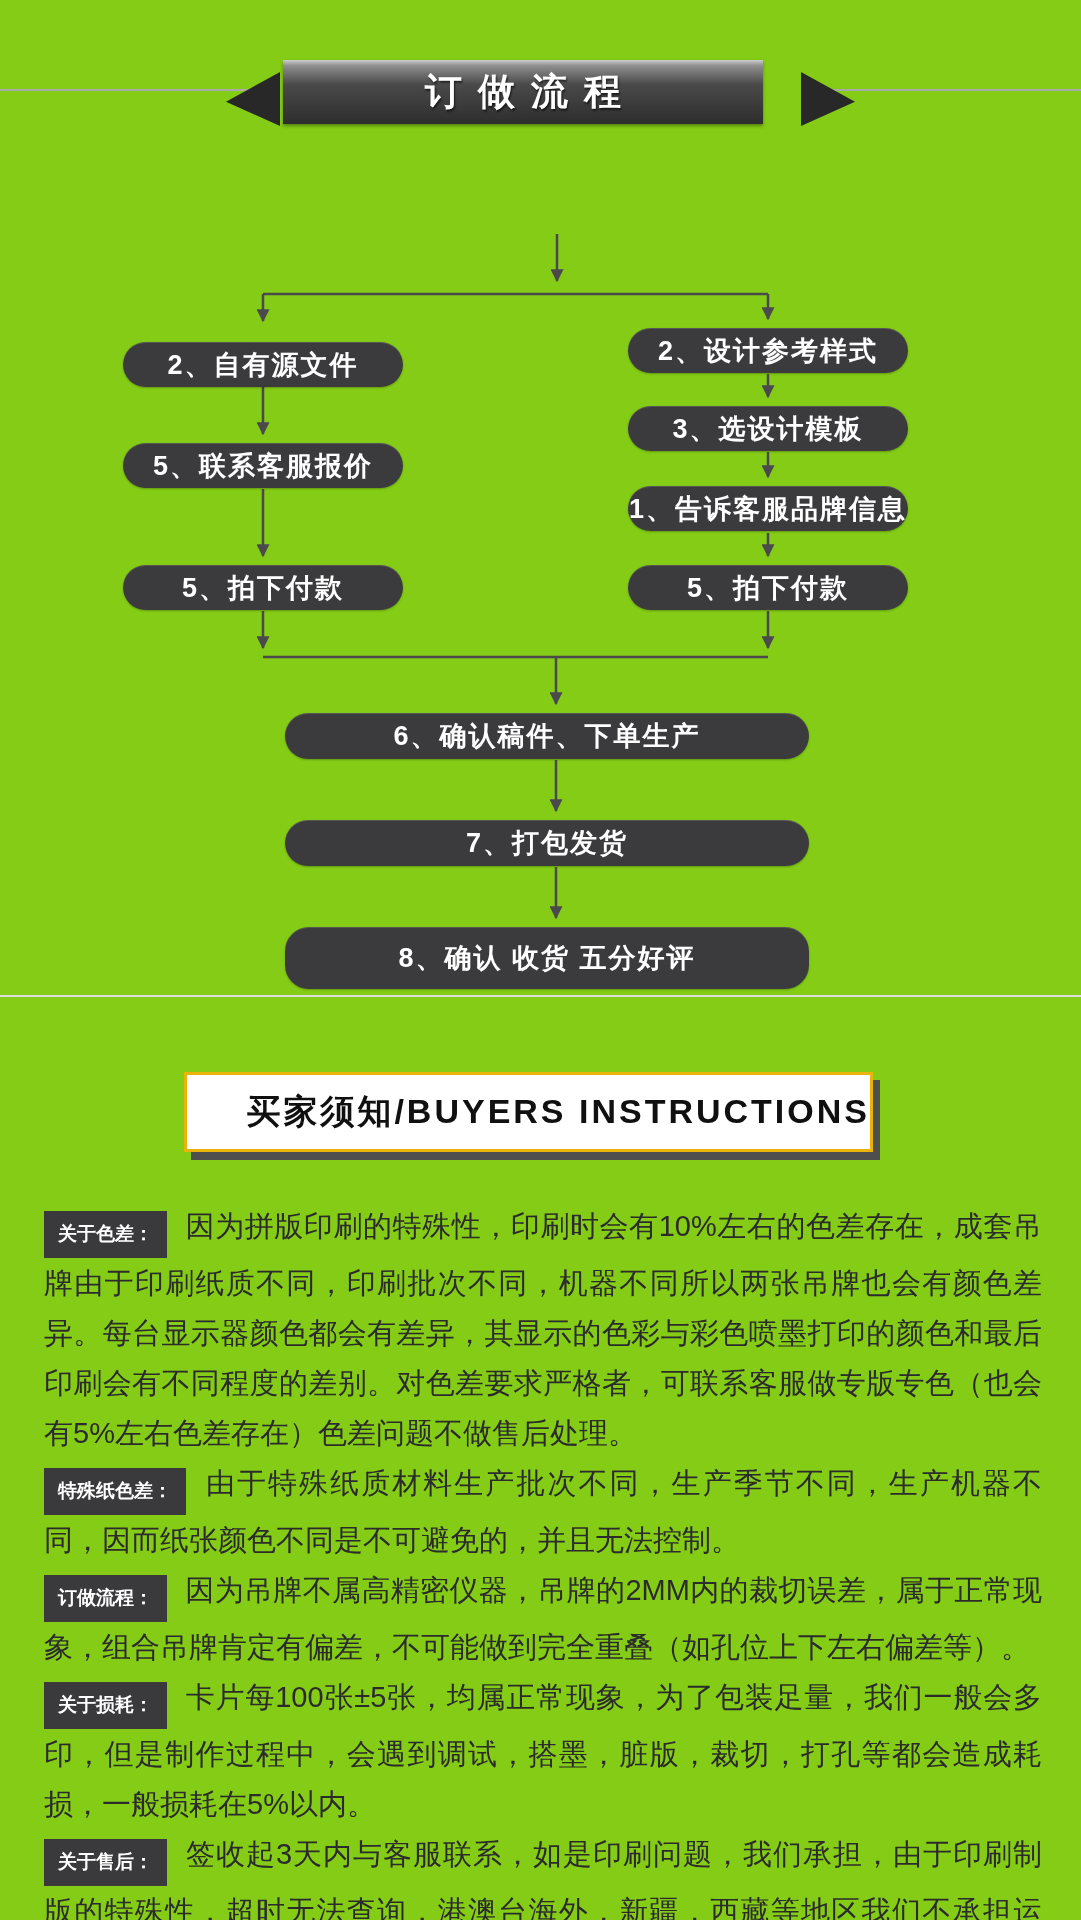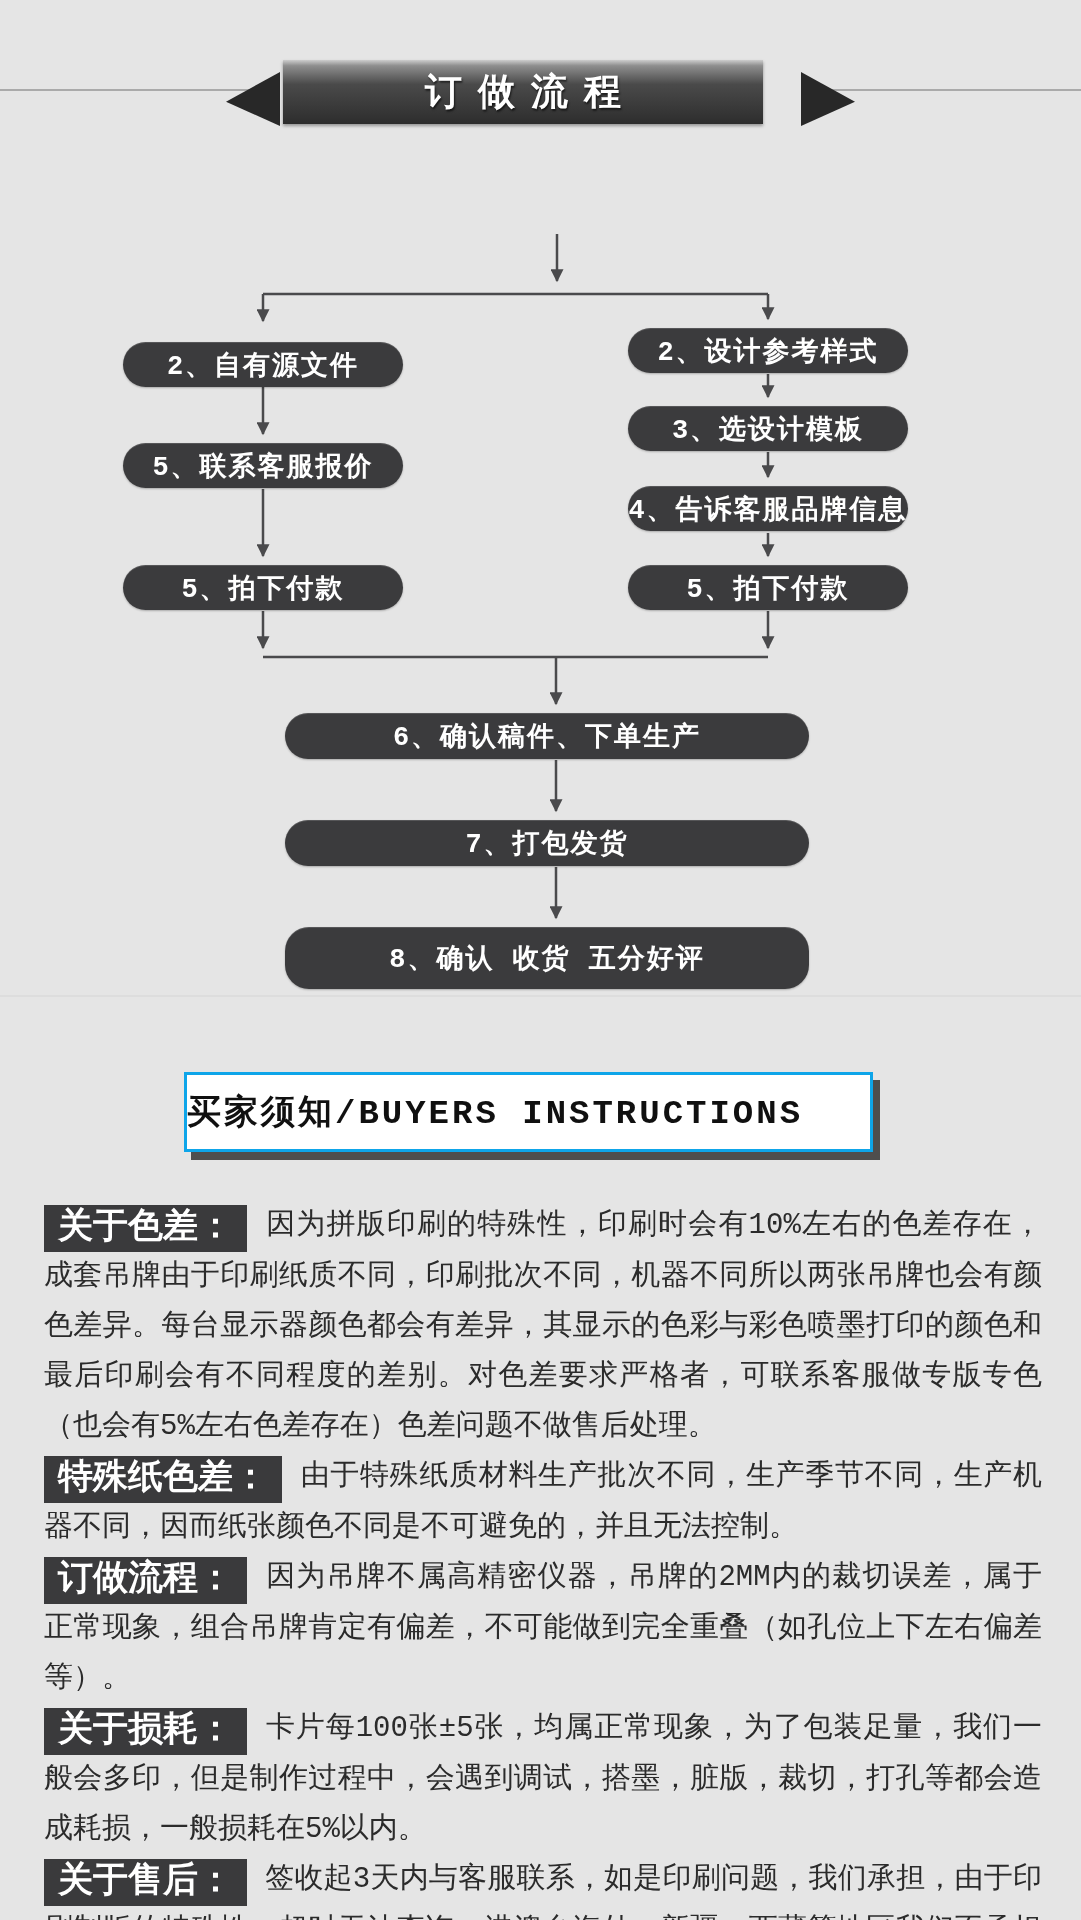--- a/index.html
+++ b/index.html
@@ -1,19 +1,19 @@
 <!DOCTYPE html>
 <html><head>
 <meta charset="utf-8">
 <style>
   html,body { margin:0; padding:0; background:#ffffff; }
   .page {
     position:relative; width:1081px; height:1920px; margin:0 auto;
-    background:#e5e5e5; overflow:hidden;
-    font-family:Liberation Mono, monospace;
+    background:#84cc16; overflow:hidden;
+    font-family:Liberation Sans, sans-serif;
   }
 
   
   .rule { position:absolute; top:89px; height:2px; background:#aaaaaa; }
   .rule.left  { left:0;    width:254px; }
   .rule.right { left:808px; width:273px; }
 
   .ribbon-wing { position:absolute; top:72px; width:54px; height:54px; background:#282828; }
   .ribbon-wing.wl { left:226px; clip-path:polygon(100% 0, 100% 100%, 0 55%); }
   .ribbon-wing.wr { left:801px; clip-path:polygon(0 0, 100% 55%, 0 100%); }
@@ -49,36 +49,36 @@
   #b6  { left:285px; top:713px; width:524px; height:46px; }
   #b7  { left:285px; top:820px; width:524px; height:46px; }
   #b8  { left:285px; top:927px; width:524px; height:62px; }
 
   
   .divider { position:absolute; left:0; top:995px; width:1081px; height:2px; background:#dddddd; }
 
   
   .notice-box {
     position:absolute; left:184px; top:1072px; width:683px; height:74px;
-    background:#ffffff; border:3px solid #0ea5e9;
+    background:#ffffff; border:3px solid #eab308;
     box-shadow:7px 8px 0 #4e4e4e;
-    display:flex; align-items:center; justify-content:flex-start;
+    display:flex; align-items:center; justify-content:flex-end;
   }
   .notice-title { font-size:34px; font-weight:700; letter-spacing:3px; color:#101010; }
 
   
   .notes {
     position:absolute; left:44px; top:1201px; width:998px;
     font-size:29px; line-height:50px; color:#2b2b2b; text-align:justify;
     font-weight:500;
   }
   .note-p { margin:0; }
   .badge {
     display:inline-block; background:#3a3a3c; color:#ffffff;
-    font-weight:700; font-size:35px; line-height:44px;
+    font-weight:700; font-size:19px; line-height:44px;
     padding:1px 14px 2px 14px; margin-right:18px; vertical-align:-4px;
   }
 </style>
 </head>
 <body>
 
 <div class="page">
 
   <div class="rule left"></div>
   <div class="rule right"></div>
@@ -111,21 +111,21 @@
       <line x1="556" y1="760" x2="556" y2="811" marker-end="url(#ah)"></line>
       <line x1="556" y1="867" x2="556" y2="918" marker-end="url(#ah)"></line>
     </g>
   </svg>
 
   <div class="fbtn" id="b2l">2、自有源文件</div>
   <div class="fbtn" id="b3l">5、联系客服报价</div>
   <div class="fbtn" id="b5l">5、拍下付款</div>
   <div class="fbtn" id="b2r">2、设计参考样式</div>
   <div class="fbtn" id="b3r">3、选设计模板</div>
-  <div class="fbtn" id="b4r">4、告诉客服品牌信息</div>
+  <div class="fbtn" id="b4r">1、告诉客服品牌信息</div>
   <div class="fbtn" id="b5r">5、拍下付款</div>
   <div class="fbtn" id="b6">6、确认稿件、下单生产</div>
   <div class="fbtn" id="b7">7、打包发货</div>
   <div class="fbtn" id="b8">8、确认 收货  五分好评</div>
 
   <div class="divider"></div>
 
   <div class="notice-box">
     <span class="notice-title">买家须知/BUYERS INSTRUCTIONS</span>
   </div>

